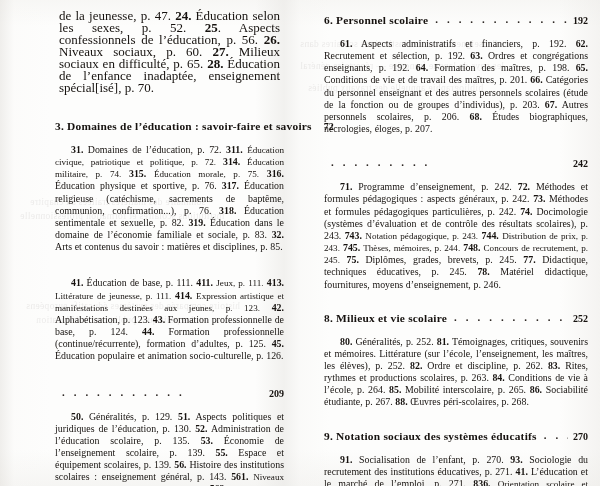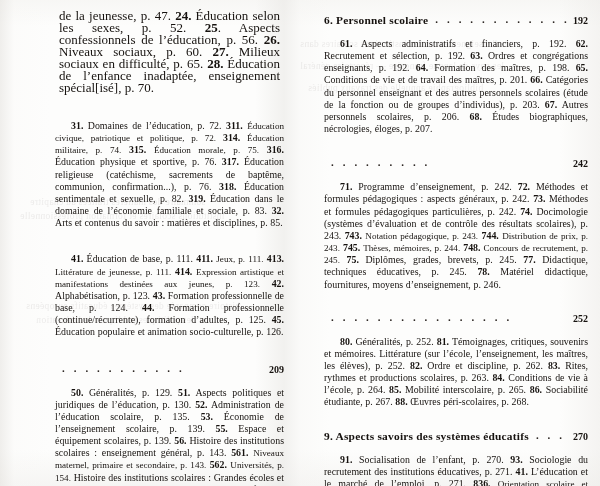--- a/index.html
+++ b/index.html
@@ -136,20 +136,28 @@
 
 <div class="page"></div>
 
 <div class="columns">
 
   <div class="col col-left">
 
     <p class="cont-para">de la jeunesse, p. 47. <b>24.</b> Éducation selon les sexes, p. 52. <b>25</b>. Aspects confessionnels de l’éducation, p. 56. <b>26.</b> Niveaux sociaux, p. 60. <b>27.</b> Milieux sociaux en difficulté, p. 65. <b>28.</b> Éducation de l’enfance inadaptée, enseignement spécial[isé], p. 70.</p>
 
     <div class="sec-block" style="margin-top:26px;">
+      <div class="sec-head">
+        <span class="sec-title">
+          <span>3.</span>
+          <span>Domaines de l’éducation : savoir-faire et savoirs</span>
+        </span>
+        <span class="leader">. . . . .</span>
+        <span class="sec-page">72</span>
+      </div>
       <p class="entries"><b>31.</b> Domaines de l’éducation, p. 72. <b>311.</b> <span class="sm">Éducation civique, patriotique et politique, p. 72.</span> <b>314.</b> <span class="sm">Éducation militaire, p. 74.</span> <b>315.</b> <span class="sm">Éducation morale, p. 75.</span> <b>316.</b> Éducation physique et sportive, p. 76. <b>317.</b> Éducation religieuse (catéchisme, sacrements de baptême, communion, confirmation...), p. 76. <b>318.</b> Éducation sentimentale et sexuelle, p. 82. <b>319.</b> Éducation dans le domaine de l’économie familiale et sociale, p. 83. <b>32.</b> Arts et contenus du savoir : matières et disciplines, p. 85.</p>
     </div>
 
     <div class="sec-block" style="margin-top:24px;">
       <p class="entries"><b>41.</b> Éducation de base, p. 111. <b>411.</b> <span class="sm">Jeux, p. 111.</span> <b>413.</b> <span class="sm">Littérature de jeunesse, p. 111.</span> <b>414.</b> <span class="sm">Expression artistique et manifestations destinées aux jeunes, p. 123.</span> <b>42.</b> Alphabétisation, p. 123. <b>43.</b> Formation professionnelle de base, p. 124. <b>44.</b> Formation professionnelle (continue/récurrente), formation d’adultes, p. 125. <b>45.</b> Éducation populaire et animation socio-culturelle, p. 126.</p>
     </div>
 
     <div class="sec-block" style="margin-top:24px;">
       <div class="sec-head">
         <span class="leader">. . . . . . . . . . .</span>
@@ -177,31 +185,35 @@
     <div class="sec-block" style="margin-top:22px;">
       <div class="sec-head">
         <span class="leader">. . . . . . . . .</span>
         <span class="sec-page">242</span>
       </div>
       <p class="entries"><b>71.</b> Programme d’enseignement, p. 242. <b>72.</b> Méthodes et formules pédagogiques : aspects généraux, p. 242. <b>73.</b> Méthodes et formules pédagogiques particulières, p. 242. <b>74.</b> Docimologie (systèmes d’évaluation et de contrôle des résultats scolaires), p. 243. <b>743.</b> <span class="sm">Notation pédagogique, p. 243.</span> <b>744.</b> <span class="sm">Distribution de prix, p. 243.</span> <b>745.</b> <span class="sm">Thèses, mémoires, p. 244.</span> <b>748.</b> <span class="sm">Concours de recrutement, p. 245.</span> <b>75.</b> Diplômes, grades, brevets, p. 245. <b>77.</b> Didactique, techniques éducatives, p. 245. <b>78.</b> Matériel didactique, fournitures, moyens d’enseignement, p. 246.</p>
     </div>
 
     <div class="sec-block" style="margin-top:21px;">
       <div class="sec-head">
+        <span class="sec-title">
+          <span>8.</span>
+          <span>Milieux et vie scolaire</span>
+        </span>
         <span class="leader">. . . . . . . . . . . . . . . .</span>
         <span class="sec-page">252</span>
       </div>
       <p class="entries"><b>80.</b> Généralités, p. 252. <b>81.</b> Témoignages, critiques, souvenirs et mémoires. Littérature (sur l’école, l’enseignement, les maîtres, les élèves), p. 252. <b>82.</b> Ordre et discipline, p. 262. <b>83.</b> Rites, rythmes et productions scolaires, p. 263. <b>84.</b> Conditions de vie à l’école, p. 264. <b>85.</b> Mobilité interscolaire, p. 265. <b>86.</b> Sociabilité étudiante, p. 267. <b>88.</b> Œuvres péri-scolaires, p. 268.</p>
     </div>
 
     <div class="sec-block" style="margin-top:21px;">
       <div class="sec-head">
         <span class="sec-title">
           <span>9.</span>
-          <span>Aspects savoirs des systèmes éducatifs</span>
+          <span>Notation sociaux des systèmes éducatifs</span>
         </span>
         <span class="leader">. . . . . . . . .</span>
         <span class="sec-page">270</span>
       </div>
       <p class="entries"><b>91.</b> Socialisation de l’enfant, p. 270. <b>93.</b> Sociologie du recrutement des institutions éducatives, p. 271. <b>41.</b> L’éducation et le marché de l’emploi, p. 271. <b>836.</b> <span class="sm">Orientation scolaire et professionnelle, p. 271.</span>      </p>
     </div>
 
   </div>
 </div>
 

